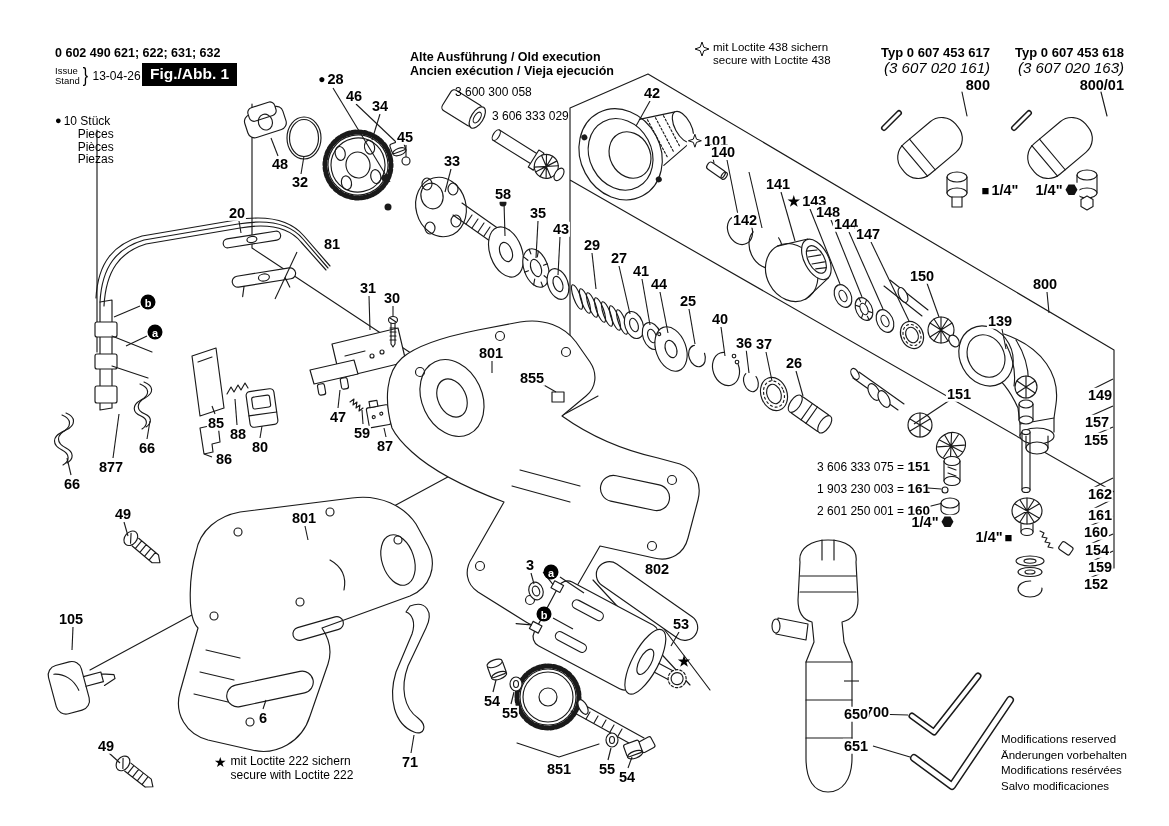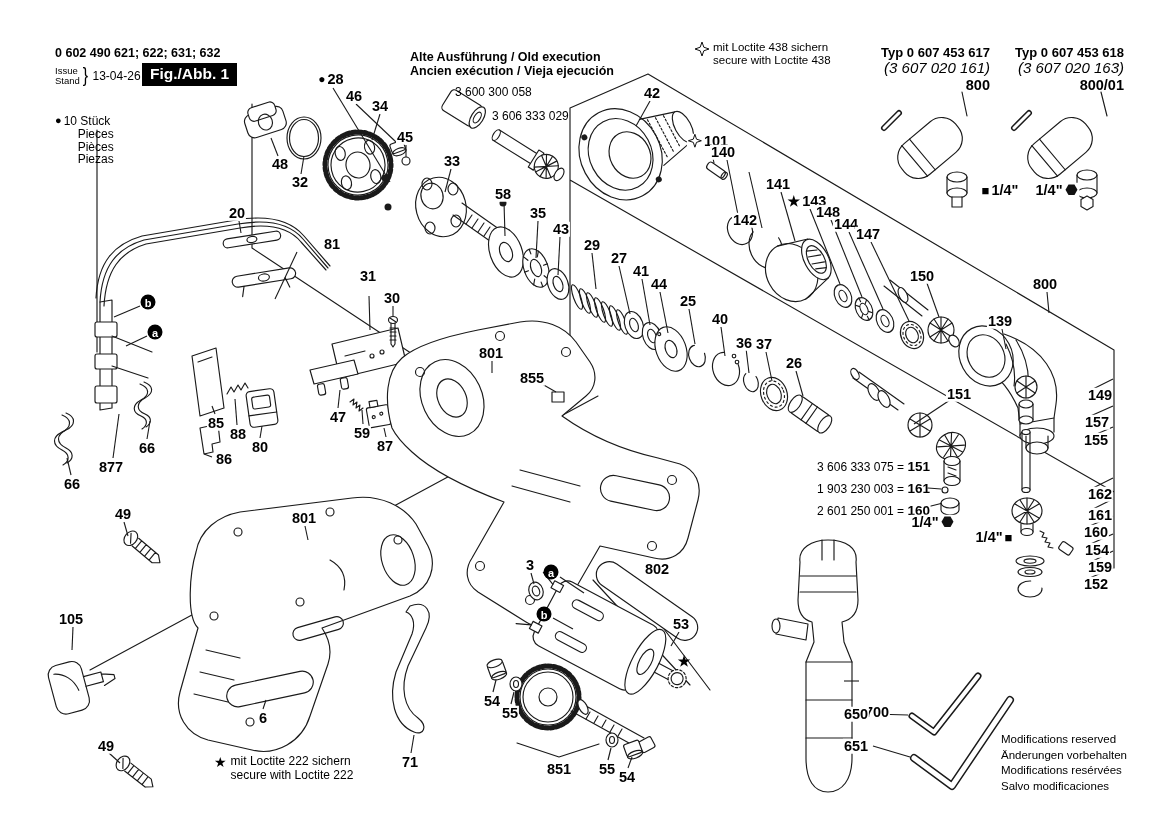--- a/index.html
+++ b/index.html
@@ -731,21 +731,21 @@
       </div>
       <div class="plabel" style="left: 293px; top: 244px; margin-left: 39px;">
         <span>81</span>
       </div>
       <div class="plabel" style="left: 280px; top: 164px;">
         <span>48</span>
       </div>
       <div class="plabel" style="left: 300px; top: 182px;">
         <span>32</span>
       </div>
-      <div class="plabel" style="left: 368px; top: 276px;">
+      <div class="plabel" style="left: 368px; top: 288px;">
         <span>31</span>
       </div>
       <div class="plabel" style="left: 392px; top: 298px;">
         <span>30</span>
       </div>
       <div class="circlet" style="position: absolute; transform: translate(-50%, -50%); left: 148px; top: 302px;">b</div>
       <div class="circlet" style="position: absolute; transform: translate(-50%, -50%); left: 155px; top: 332px;">a</div>
       <div class="plabel" style="left: 111px; top: 467px;">
         <span>877</span>
       </div>

